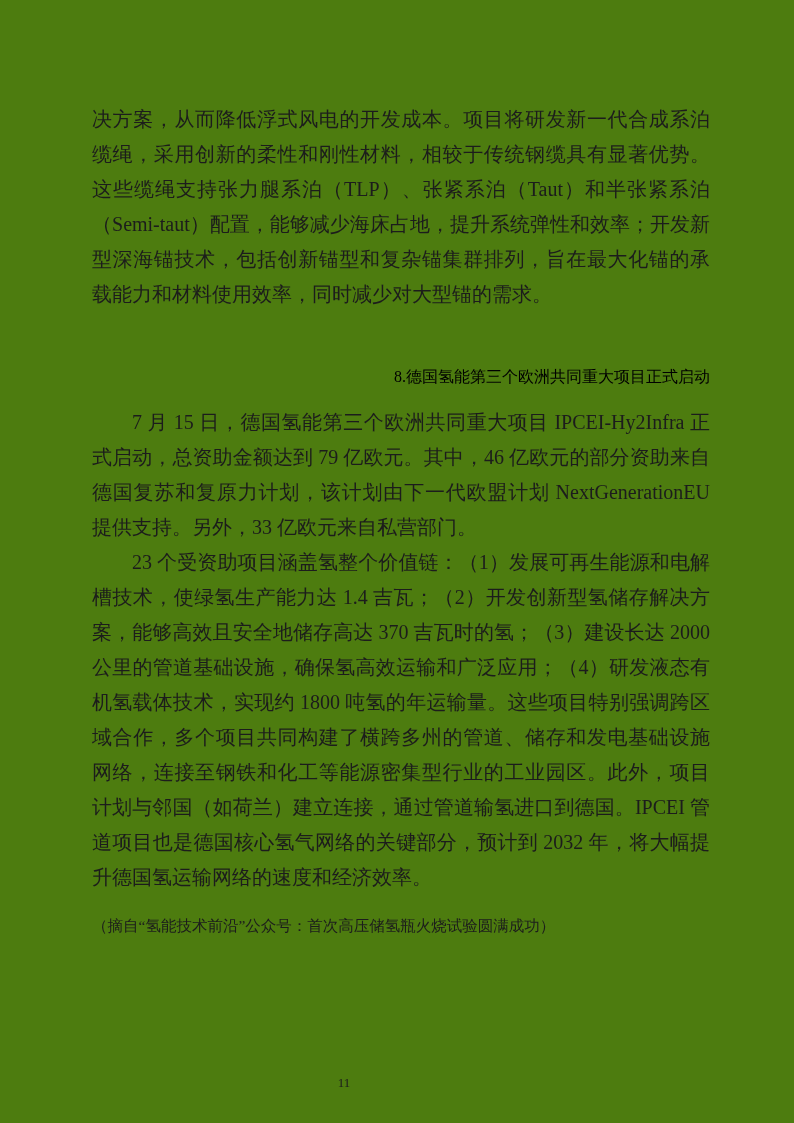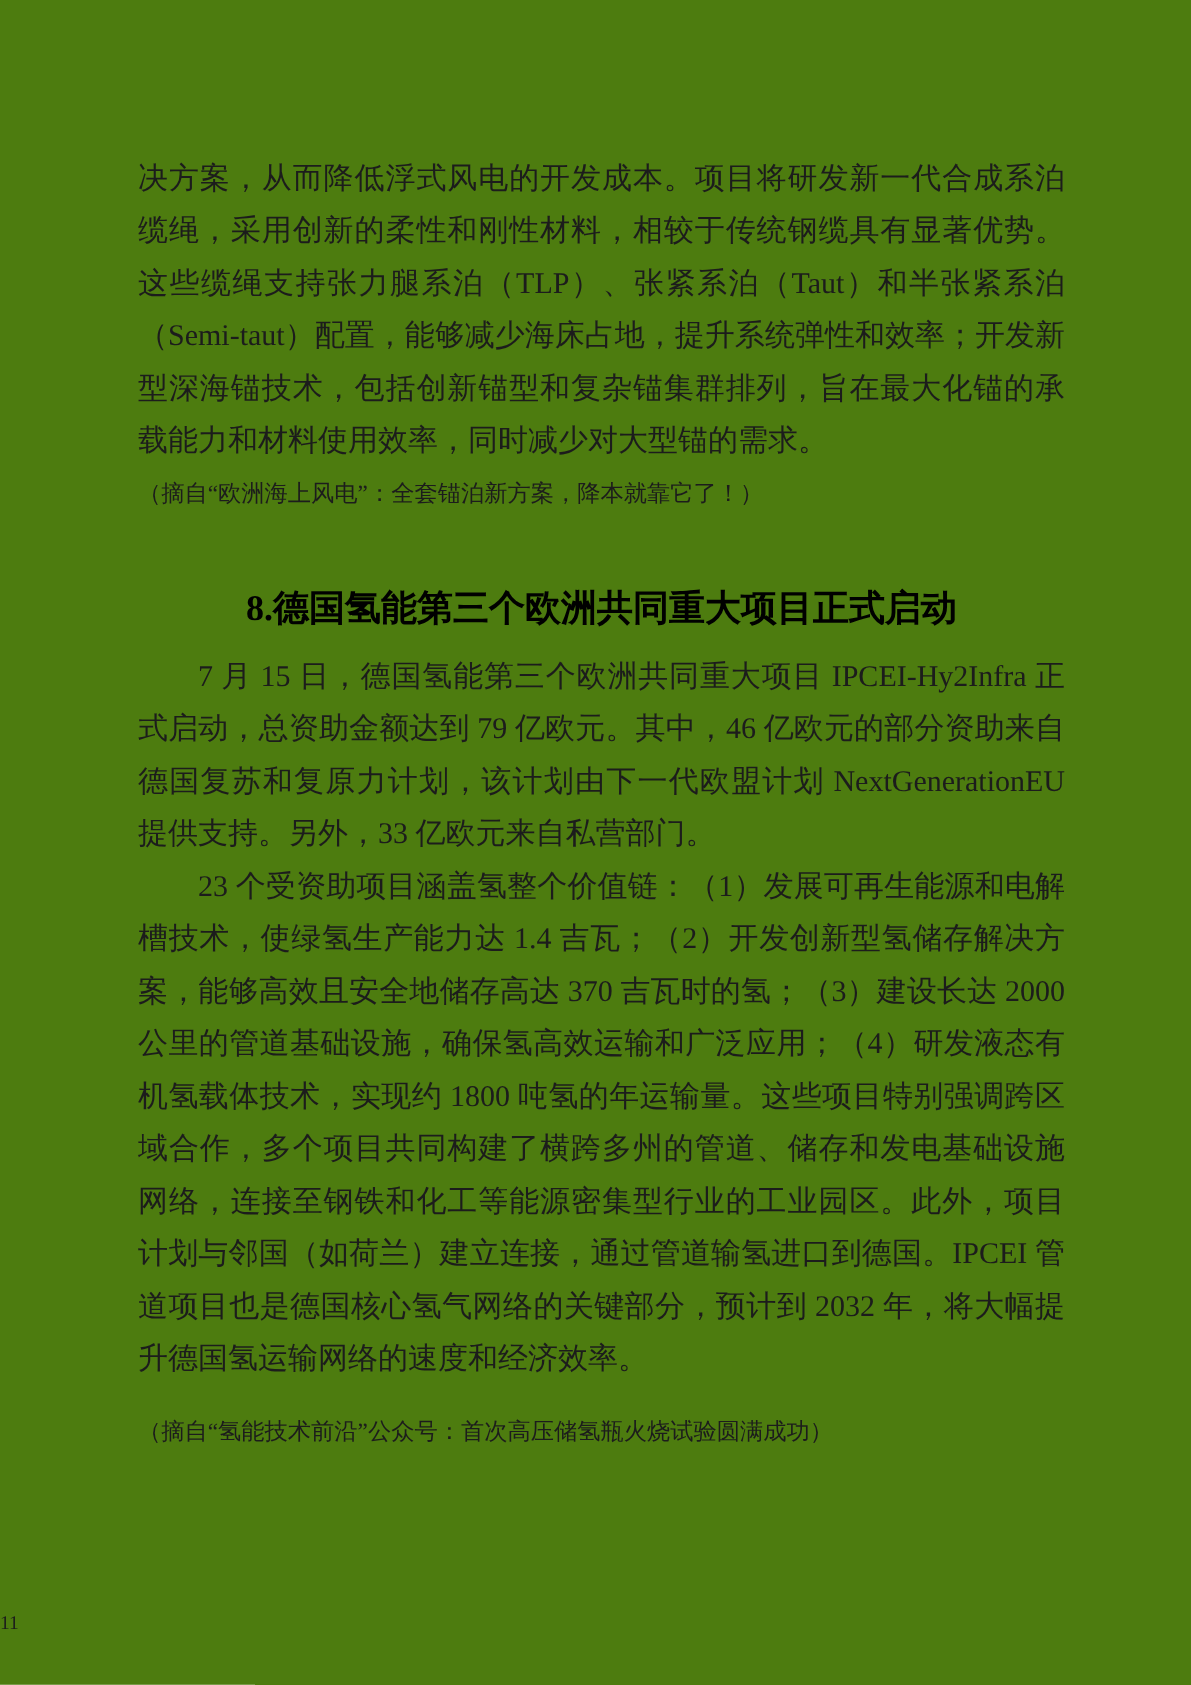--- a/index.html
+++ b/index.html
@@ -44,59 +44,60 @@
   }
   .source-note {
     font-size: 15.5px;
     line-height: 22px;
     margin-top: 7px;
     text-align: left;
     color: #1c1c1c;
   }
   .section-heading {
     margin: 50px 0 0 0;
-    font-size: 24px;
+    font-size: 16px;
     line-height: 30px;
-    font-weight: bold;
+    font-weight: normal;
     color: #000000;
-    text-align: center;
+    text-align: right;
   }
   .indented {
     text-indent: 2em;
   }
   .section-paragraph-1 {
     margin-top: 13px;
   }
   .section-paragraph-2 {
     margin-top: 0;
   }
   .section-source {
     margin-top: 20px;
   }
   .page-footer {
     position: absolute;
     bottom: 32px;
     left: 0;
     width: 664px;
+    text-align: center;
+    padding-left: 12px;
   }
   .page-number {
     font-size: 13px;
     line-height: 16px;
     color: #1c1c1c;
   }
 </style>
 </head>
 <body>
 
 <div class="page">
   <div class="content">
 
     <p class="body-text intro-paragraph">决方案，从而降低浮式风电的开发成本。项目将研发新一代合成系泊缆绳，采用创新的柔性和刚性材料，相较于传统钢缆具有显著优势。这些缆绳支持张力腿系泊（TLP）、张紧系泊（Taut）和半张紧系泊（Semi-taut）配置，能够减少海床占地，提升系统弹性和效率；开发新型深海锚技术，包括创新锚型和复杂锚集群排列，旨在最大化锚的承载能力和材料使用效率，同时减少对大型锚的需求。</p>
 
-    <p class="source-note">（摘自“欧洲海上风电”：全套锚泊新方案，降本就靠它了！）</p>
 
     <h2 class="section-heading">8.德国氢能第三个欧洲共同重大项目正式启动</h2>
 
     <p class="body-text indented section-paragraph-1">7 月 15 日，德国氢能第三个欧洲共同重大项目 IPCEI-Hy2Infra 正式启动，总资助金额达到 79 亿欧元。其中，46 亿欧元的部分资助来自德国复苏和复原力计划，该计划由下一代欧盟计划 NextGenerationEU 提供支持。另外，33 亿欧元来自私营部门。</p>
 
     <p class="body-text indented section-paragraph-2">23 个受资助项目涵盖氢整个价值链：（1）发展可再生能源和电解槽技术，使绿氢生产能力达 1.4 吉瓦；（2）开发创新型氢储存解决方案，能够高效且安全地储存高达 370 吉瓦时的氢；（3）建设长达 2000 公里的管道基础设施，确保氢高效运输和广泛应用；（4）研发液态有机氢载体技术，实现约 1800 吨氢的年运输量。这些项目特别强调跨区域合作，多个项目共同构建了横跨多州的管道、储存和发电基础设施网络，连接至钢铁和化工等能源密集型行业的工业园区。此外，项目计划与邻国（如荷兰）建立连接，通过管道输氢进口到德国。IPCEI 管道项目也是德国核心氢气网络的关键部分，预计到 2032 年，将大幅提升德国氢运输网络的速度和经济效率。</p>
 
     <p class="source-note section-source">（摘自“氢能技术前沿”公众号：首次高压储氢瓶火烧试验圆满成功）</p>
 
   </div>

